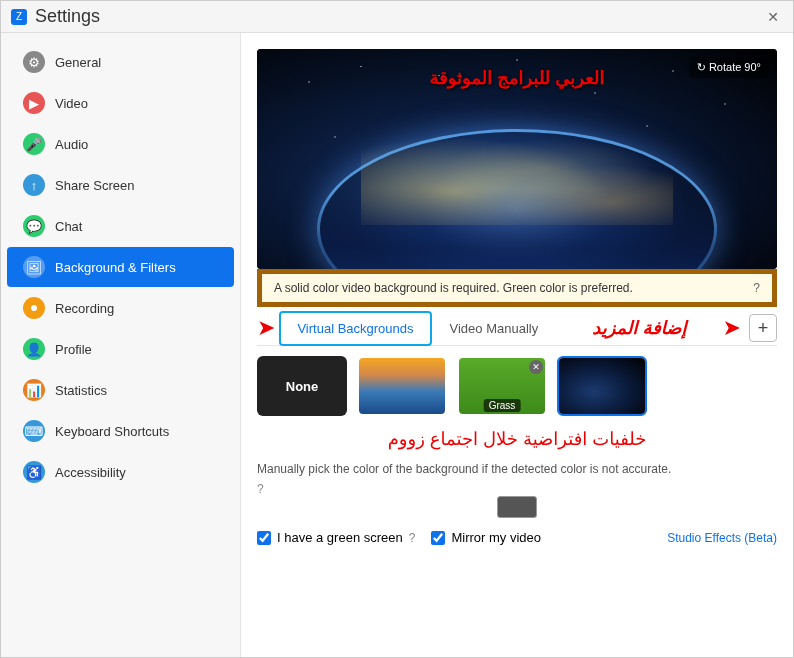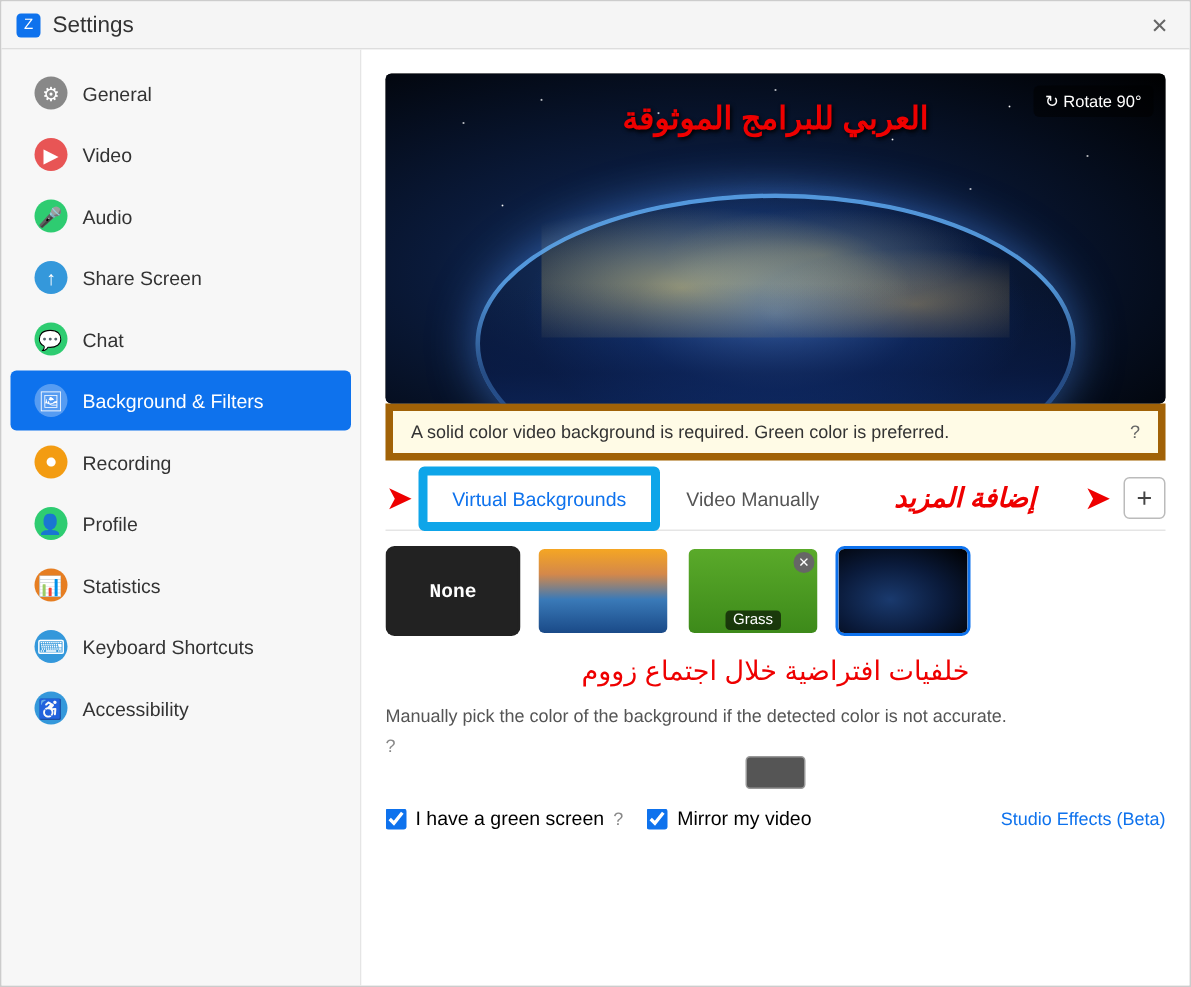--- a/index.html
+++ b/index.html
@@ -7,21 +7,21 @@
 
     .window { width: 794px; height: 658px; border: 1px solid #ccc; display: flex; flex-direction: column; background: #fff; }
 
     .titlebar {
       height: 32px; background: #f5f5f5; border-bottom: 1px solid #ddd;
       display: flex; align-items: center; justify-content: space-between;
       padding: 0 10px; flex-shrink: 0;
     }
     .titlebar-left { display: flex; align-items: center; gap: 8px; }
     .titlebar-icon { width: 16px; height: 16px; background: #0e72ed; border-radius: 3px; display: flex; align-items: center; justify-content: center; color: #fff; font-size: 10px; }
-    .titlebar-title { font-size: 15px; color: #333; }
+    .titlebar-title { font-size: 18px; color: #333; }
     .close-btn { width: 20px; height: 20px; display: flex; align-items: center; justify-content: center; cursor: pointer; color: #666; font-size: 14px; }
 
     .content { display: flex; flex: 1; overflow: hidden; }
 
     
     .sidebar {
       width: 240px; background: #f7f7f7; border-right: 1px solid #e5e5e5;
       padding: 8px 0; overflow-y: auto; flex-shrink: 0;
     }
     .sidebar-item {
@@ -76,21 +76,21 @@
         radial-gradient(1px 1px at 35% 12%, #fff 0%, transparent 100%),
         radial-gradient(1px 1px at 50% 5%, #fff 0%, transparent 100%),
         radial-gradient(1px 1px at 65% 20%, #fff 0%, transparent 100%),
         radial-gradient(1px 1px at 80% 10%, #fff 0%, transparent 100%),
         radial-gradient(1px 1px at 90% 25%, #fff 0%, transparent 100%),
         radial-gradient(1px 1px at 15% 40%, #fff 0%, transparent 100%),
         radial-gradient(1px 1px at 75% 35%, #fff 0%, transparent 100%);
     }
     .arabic-title {
       position: absolute; top: 18px; left: 0; right: 0; text-align: center;
-      color: #e00; font-size: 21px; font-weight: bold; direction: rtl;
+      color: #e00; font-size: 18px; font-weight: bold; direction: rtl;
       text-shadow: 1px 1px 3px #000;
     }
     .rotate-btn {
       position: absolute; top: 8px; right: 8px;
       background: rgba(0,0,0,0.5); color: #fff; border: none; border-radius: 4px;
       padding: 4px 8px; font-size: 11px; cursor: pointer; display: flex; align-items: center; gap: 4px;
     }
 
     
     .warning-bar {
@@ -103,21 +103,21 @@
     
     .tabs-row {
       display: flex; align-items: center; border-bottom: 1px solid #e5e5e5;
       padding: 0 0 0 0; margin-top: 4px; position: relative;
     }
     .tab {
       padding: 8px 16px; cursor: pointer; font-size: 13px; color: #0e72ed;
       border: 2px solid transparent; margin-bottom: -1px;
     }
     .tab.active-tab {
-      border: 6px solid #0ea5e9; border-radius: 4px; color: #0e72ed;
+      border: 2px solid #0ea5e9; border-radius: 4px; color: #0e72ed;
     }
     .tab:not(.active-tab) { color: #555; }
     .add-btn {
       margin-left: auto; width: 28px; height: 28px; border: 1px solid #bbb;
       border-radius: 4px; display: flex; align-items: center; justify-content: center;
       cursor: pointer; font-size: 18px; color: #444; background: #fff;
     }
     .red-arrow {
       color: #e00; font-size: 22px; margin-right: 4px;
     }
@@ -261,21 +261,21 @@
         <div class="tab">Video Manually</div>
         <span class="arabic-add">إضافة المزيد</span>
         <div style="display:flex;align-items:center;gap:4px;">
           <span class="red-arrow">➤</span>
           <div class="add-btn">+</div>
         </div>
       </div>
 
       <div class="thumbnails-row">
         <div class="thumb thumb-none">
-          <div class="thumb-none" style="width:100%;height:100%;display:flex;align-items:center;justify-content:center;font-family:Liberation Mono, monospace;">None</div>
+          <div class="thumb-none" style="width:100%;height:100%;display:flex;align-items:center;justify-content:center;">None</div>
         </div>
         <div class="thumb">
           <div class="thumb-bridge" style="width:100%;height:100%;"></div>
         </div>
         <div class="thumb" style="position:relative;">
           <div class="thumb-grass" style="width:100%;height:100%;"></div>
           <div class="thumb-x">✕</div>
           <div class="thumb-label">Grass</div>
         </div>
         <div class="thumb selected">

